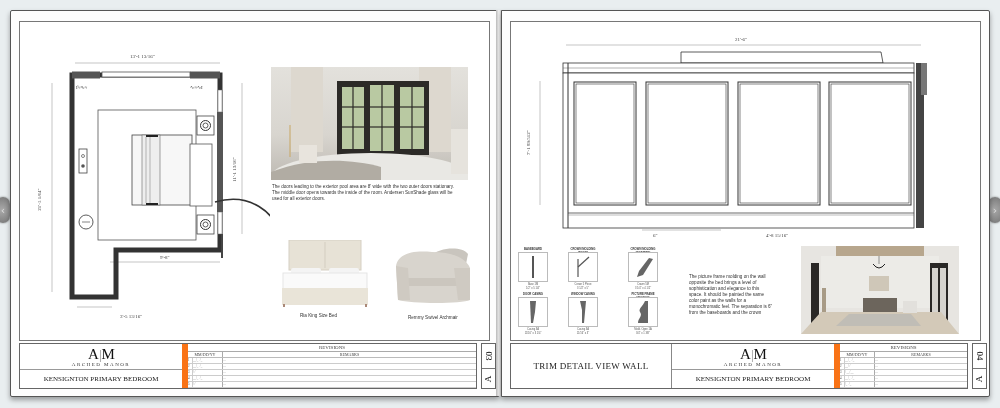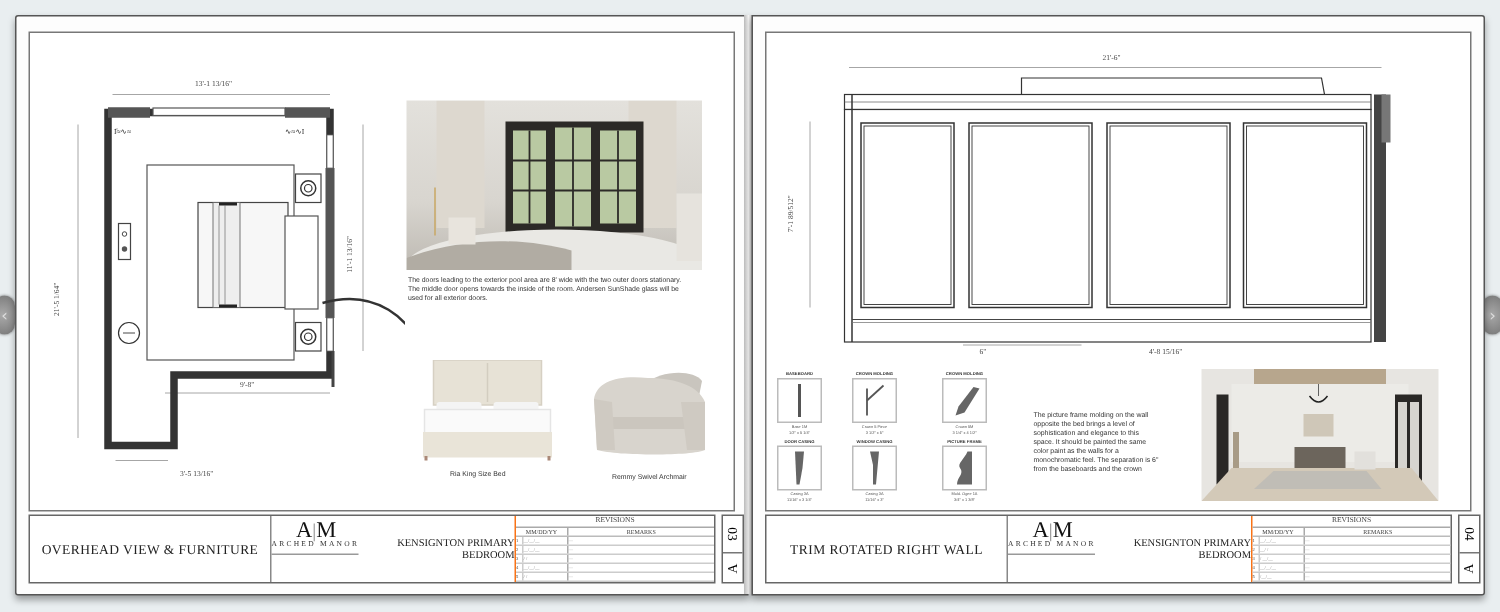--- a/index.html
+++ b/index.html
@@ -5,21 +5,21 @@
   html,body{margin:0;padding:0;}
   body{width:1000px;height:408px;background:#e9eef0;position:relative;overflow:hidden;font-family:"Liberation Serif",serif;}
   .book{position:absolute;left:10px;top:10px;width:980px;height:388px;}
   .page{position:absolute;top:0;height:385px;background:#fdfdfd;border:1px solid #555;box-shadow:0 3px 5px rgba(0,0,0,.35);}
   .page.left{left:0;width:487px;border-radius:2px 0 0 2px;}
   .page.right{left:491px;width:487px;border-radius:0 2px 2px 0;}
   .spine{position:absolute;left:486px;top:0;width:6px;height:386px;background:linear-gradient(90deg,#bbb,#f5f5f5,#bbb);}
   .frame{position:absolute;left:8px;top:10px;right:8px;height:318px;border:1px solid #777;background:#fff;}
   .titleblock{position:absolute;left:8px;top:332px;width:456px;height:44px;border:1px solid #666;background:#fff;display:flex;}
   .tb-title{width:160px;border-right:1px solid #888;display:flex;align-items:center;justify-content:center;font-size:9px;letter-spacing:.3px;color:#222;}
-  .tb-mid{width:162px;border-right:1px solid #f97316;display:flex;flex-direction:row;}
+  .tb-mid{width:162px;border-right:6px solid #f97316;display:flex;flex-direction:column;}
   .tb-logo{height:25px;border-bottom:1px solid #999;display:flex;flex-direction:column;align-items:center;justify-content:center;}
   .tb-logo .mark{font-size:15px;line-height:14px;color:#111;letter-spacing:-1px;}
   .tb-logo .mark span.bar{font-size:13px;color:#888;margin:0 1px;}
   .tb-logo .brand{font-size:5px;letter-spacing:1.5px;color:#333;}
   .tb-project{flex:1;display:flex;align-items:center;justify-content:center;font-size:7px;color:#222;text-align:right;}
   .tb-rev{flex:1;display:flex;flex-direction:column;font-size:4px;color:#444;}
   .tb-rev .rh{height:7px;border-bottom:1px solid #aaa;text-align:center;font-size:5px;line-height:7px;}
   .tb-rev .rc{display:flex;height:5px;border-bottom:1px solid #bbb;line-height:5px;}
   .tb-rev .rc div:first-child{width:34px;border-right:1px solid #aaa;text-align:center;}
   .tb-rev .rc div:last-child{flex:1;text-align:center;}
@@ -165,21 +165,20 @@
           <path d="M4,22 C6,10 20,6 40,8 C60,8 74,14 78,24 L78,56 C70,60 20,60 6,56 Z" fill="#d8d4cd"></path>
           <path d="M14,34 L66,34 L66,42 L14,42 Z" fill="#cbc6be"></path>
           <path d="M4,22 L6,56 L18,56 L16,24 Z" fill="#cfcac2"></path>
           <path d="M62,24 L66,56 L78,56 L78,24 Z" fill="#cfcac2"></path>
         </svg>
       </div>
       <div class="cap" style="left:388px;top:293px;">Remmy Swivel Archmair</div>
     </div>
 
     <div class="titleblock">
-      <div class="tb-title">OVERHEAD VIEW &amp; FURNITURE</div>
       <div class="tb-mid">
         <div class="tb-logo">
           <div class="mark"><span>A</span><span class="bar">|</span><span>M</span></div>
           <div class="brand">ARCHED MANOR</div>
         </div>
         <div class="tb-project">KENSIGNTON PRIMARY BEDROOM</div>
       </div>
       <div class="tb-rev">
         <div class="rh">REVISIONS</div>
         <div class="rc">
@@ -333,21 +332,21 @@
           <line x1="78" y1="10" x2="78" y2="18" stroke="#333" stroke-width="0.5"></line>
           <path d="M72,18 Q78,26 84,18" fill="none" stroke="#222" stroke-width="1"></path>
           <path d="M0,88 L158,88 L140,66 L20,66 Z" fill="#d3c9b8"></path>
           <path d="M35,80 L120,80 L110,68 L48,68 Z" fill="#c0bdb6"></path>
           <rect x="102" y="55" width="14" height="12" fill="#e2e0dc"></rect>
         </svg>
       </div>
     </div>
 
     <div class="titleblock">
-      <div class="tb-title">TRIM ROTATED RIGHT WALL</div>
+      <div class="tb-title">TRIM DETAIL VIEW WALL</div>
       <div class="tb-mid">
         <div class="tb-logo">
           <div class="mark"><span>A</span><span class="bar">|</span><span>M</span></div>
           <div class="brand">ARCHED MANOR</div>
         </div>
         <div class="tb-project">KENSIGNTON PRIMARY BEDROOM</div>
       </div>
       <div class="tb-rev">
         <div class="rh">REVISIONS</div>
         <div class="rc">

